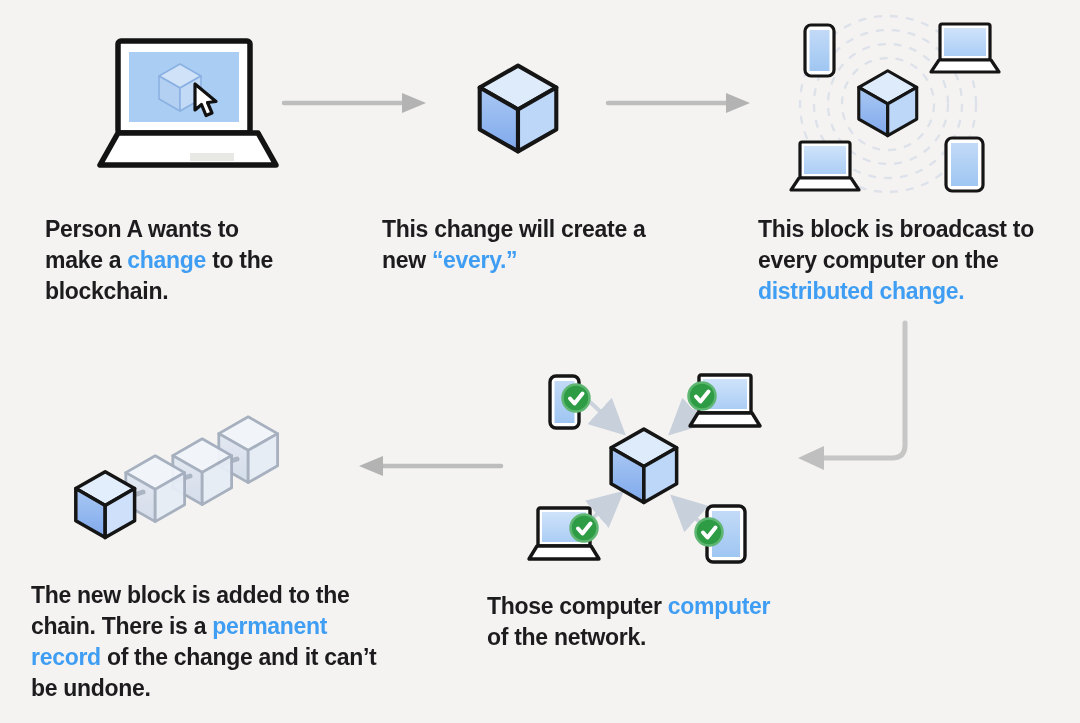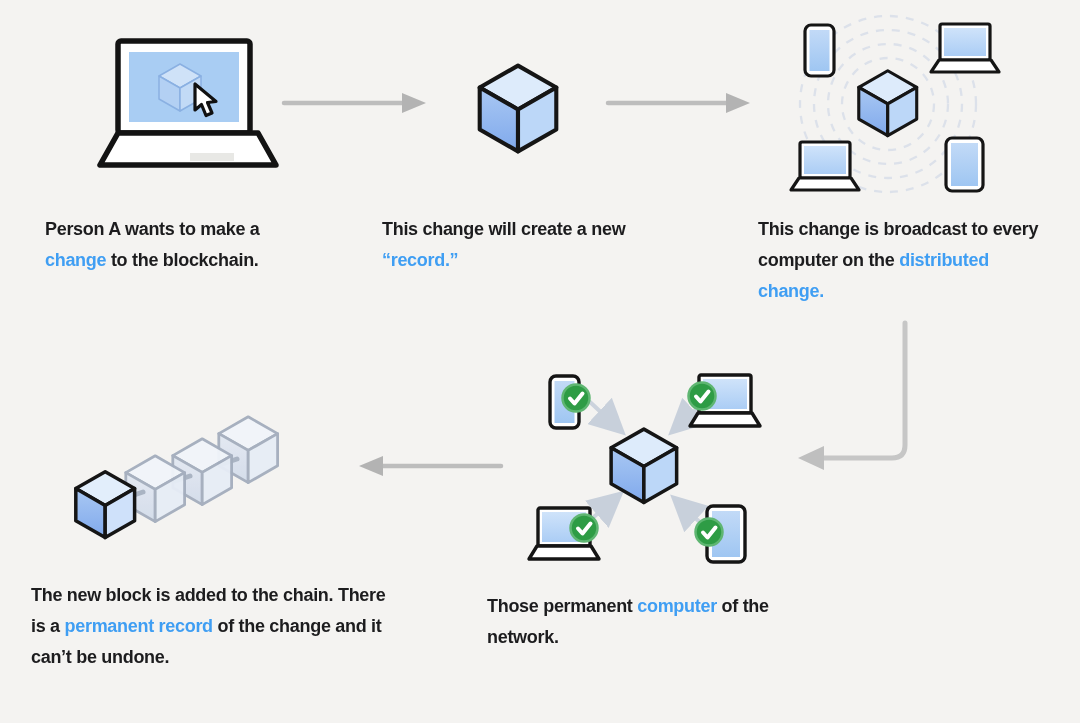--- a/index.html
+++ b/index.html
@@ -4,21 +4,21 @@
 <style>
   html,body{margin:0;padding:0;}
   body{
     width:1080px;height:723px;position:relative;overflow:hidden;
     background:#f4f3f1;
     font-family:"Liberation Sans", sans-serif;
   }
   .abs{position:absolute;}
   .caption{
     position:absolute;
-    font-size:18px;line-height:31px;font-weight:600;letter-spacing:-0.3px;
+    font-size:23px;line-height:31px;font-weight:600;letter-spacing:-0.3px;
     color:#1c1c1e;
   }
   .caption .t-link{color:#3f9ef3;}
   svg{display:block;overflow:visible;}
 </style>
 </head>
 <body>
 
 <svg width="0" height="0" class="abs" aria-hidden="true">
   <defs>
@@ -202,26 +202,26 @@
     <polygon points="4,28 46,52 46,98 4,74" fill="url(#g-left)"></polygon>
     <polygon points="88,28 88,74 46,98 46,52" fill="#cfe1fa"></polygon>
   </g>
 </svg>
 
 <div class="caption" style="left:45px;top:214px;width:245px">
   <span>Person A wants to make a </span><span class="t-link">change</span><span> to the blockchain.</span>
 </div>
 
 <div class="caption" style="left:382px;top:214px;width:290px">
-  <span>This change will create a new </span><span class="t-link">“record.”</span>
+  <span>This change will create a new </span><span class="t-link">“every.”</span>
 </div>
 
 <div class="caption" style="left:758px;top:214px;width:300px">
-  <span>This change is broadcast to every computer on the </span><span class="t-link">distributed change.</span>
+  <span>This block is broadcast to every computer on the </span><span class="t-link">distributed change.</span>
 </div>
 
 <div class="caption" style="left:487px;top:591px;width:290px">
-  <span>Those permanent </span><span class="t-link">computer</span><span> of the network.</span>
+  <span>Those computer </span><span class="t-link">computer</span><span> of the network.</span>
 </div>
 
 <div class="caption" style="left:31px;top:580px;width:365px">
   <span>The new block is added to the chain. There is a </span><span class="t-link">permanent record</span><span> of the change and it can’t be undone.</span>
 </div>
 
 </body></html>

